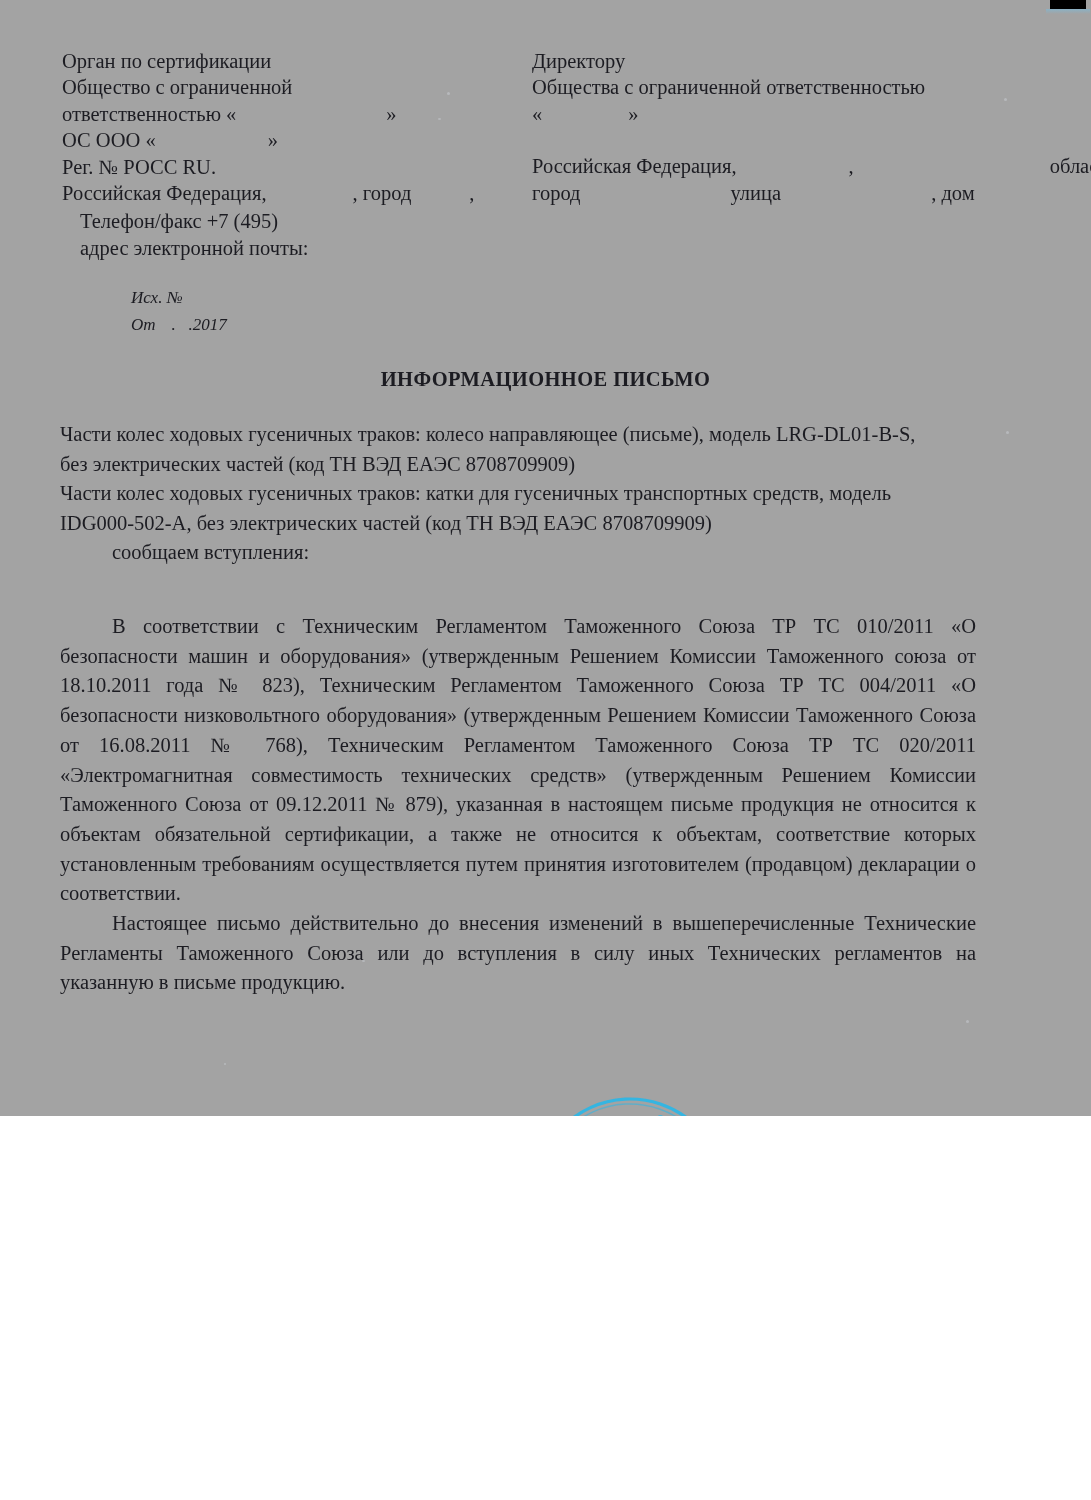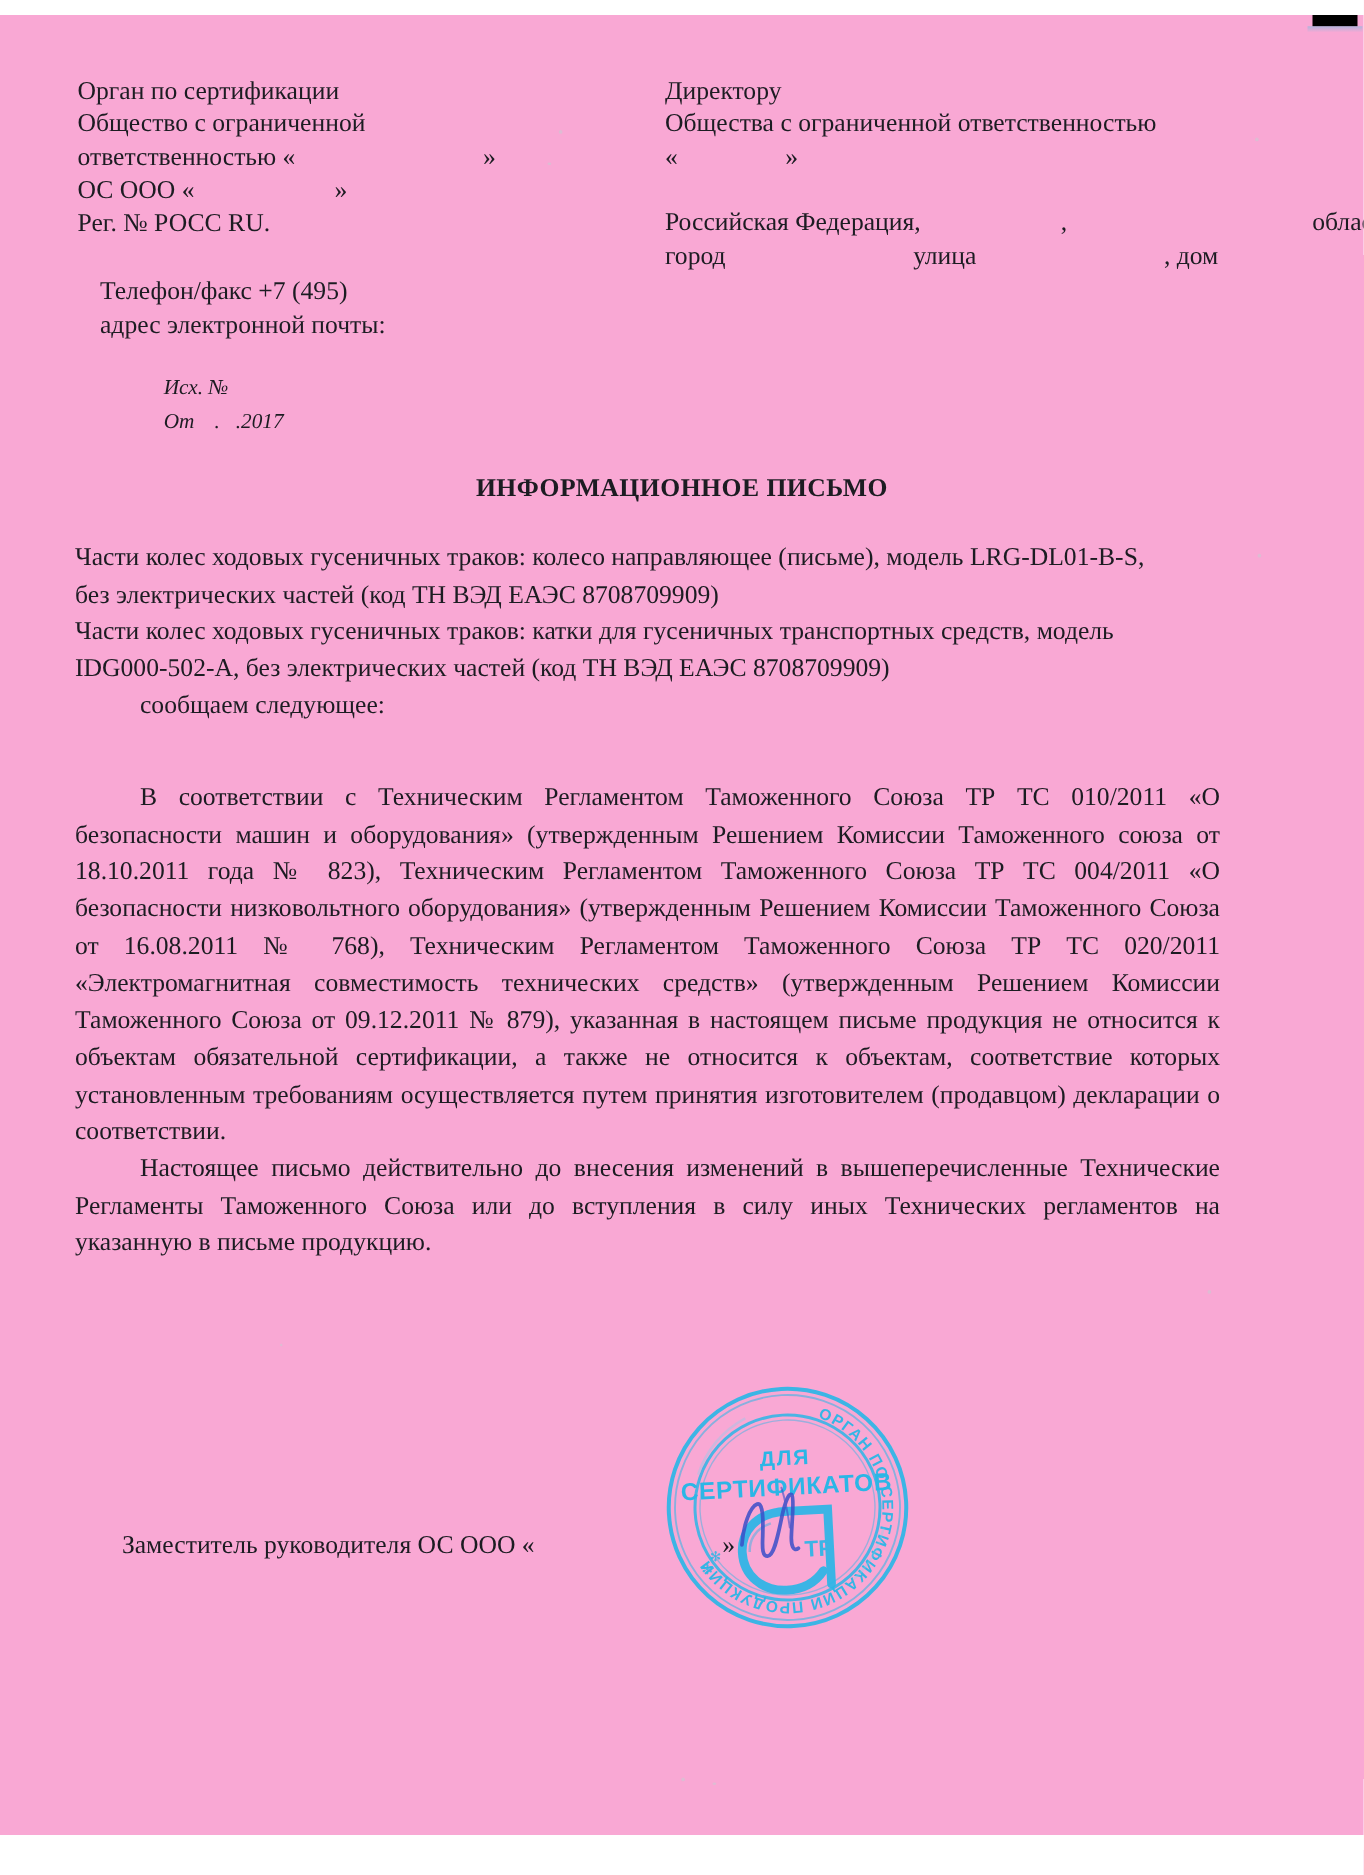--- a/index.html
+++ b/index.html
@@ -8,23 +8,23 @@
     padding: 0;
     background: #ffffff;
   }
   body {
     font-family: "Liberation Serif", "DejaVu Serif", serif;
     color: #1c1c22;
   }
   .page {
     position: relative;
     width: 1091px;
-    height: 1456px;
-    margin: 12px auto;
-    background: #f9a8d4;
+    height: 1116px;
+    margin: 0 auto;
+    background: #a3a3a3;
     overflow: hidden;
   }
 
   
   .scan-bar {
     position: absolute;
     top: 0px;
     left: 1050px;
     width: 36px;
     height: 9px;
@@ -170,20 +170,21 @@
   <div class="speck" style="left:224px; top:1063px; width:2px; height:2px;"></div>
 
   <div class="header">
 
     <div class="hdr-col-left">
       <div class="hdr-line">Орган по сертификации</div>
       <div class="hdr-line">Общество с ограниченной</div>
       <div class="hdr-line"><span>ответственностью «</span><span class="gap-xl"></span><span>»</span></div>
       <div class="hdr-line"><span>ОС ООО «</span><span class="gap-l"></span><span>»</span></div>
       <div class="hdr-line"><span>Рег. № РОСС RU.</span><span class="gap-m"></span></div>
+      <div class="hdr-line"><span>Российская Федерация,</span><span class="gap-m"></span><span>, город</span><span class="gap-s"></span><span>,</span></div>
     </div>
 
     <div class="hdr-col-right">
       <div class="hdr-line">Директору</div>
       <div class="hdr-line">Общества с ограниченной ответственностью</div>
       <div class="hdr-line"><span>«</span><span class="gap-m"></span><span>»</span></div>
       <div class="hdr-line" style="height:26px;"></div>
       <div class="hdr-line"><span>Российская Федерация,</span><span class="gap-l"></span><span>,</span><span class="gap-xxl"></span><span>область,</span></div>
       <div class="hdr-line"><span>город</span><span class="gap-xl"></span><span>улица</span><span class="gap-xl"></span><span>, дом</span></div>
     </div>
@@ -200,21 +201,21 @@
     <div class="hdr-line"><span>От</span><span style="display:inline-block;width:16px;"></span><span>.   .2017</span></div>
   </div>
 
   <div class="doc-title">ИНФОРМАЦИОННОЕ ПИСЬМО</div>
 
   <div class="intro">
     <div class="ln">Части колес ходовых гусеничных траков: колесо направляющее (письме), модель LRG-DL01-B-S,</div>
     <div class="ln">без электрических частей (код ТН ВЭД ЕАЭС 8708709909)</div>
     <div class="ln">Части колес ходовых гусеничных траков: катки для гусеничных транспортных средств, модель</div>
     <div class="ln">IDG000-502-A, без электрических частей (код ТН ВЭД ЕАЭС 8708709909)</div>
-    <div class="ln ind2">сообщаем следующее:</div>
+    <div class="ln ind2">сообщаем вступления:</div>
   </div>
 
   <div class="body-block">
     <p class="p1">В соответствии с Техническим Регламентом Таможенного Союза ТР ТС 010/2011 «О безопасности машин и оборудования» (утвержденным Решением Комиссии Таможенного союза от 18.10.2011 года № 823), Техническим Регламентом Таможенного Союза ТР ТС 004/2011 «О безопасности низковольтного оборудования» (утвержденным Решением Комиссии Таможенного Союза от 16.08.2011 № 768), Техническим Регламентом Таможенного Союза ТР ТС 020/2011 «Электромагнитная совместимость технических средств» (утвержденным Решением Комиссии Таможенного Союза от 09.12.2011 № 879), указанная в настоящем письме продукция не относится к объектам обязательной сертификации, а также не относится к объектам, соответствие которых установленным требованиям осуществляется путем принятия изготовителем (продавцом) декларации о соответствии.</p>
     <p class="p2">Настоящее письмо действительно до внесения изменений в вышеперечисленные Технические Регламенты Таможенного Союза или до вступления в силу иных Технических регламентов на указанную в письме продукцию.</p>
   </div>
 
   <div class="signature">
     <span>Заместитель руководителя ОС ООО «</span><span class="gap-xl"></span><span>»</span>
   </div>

